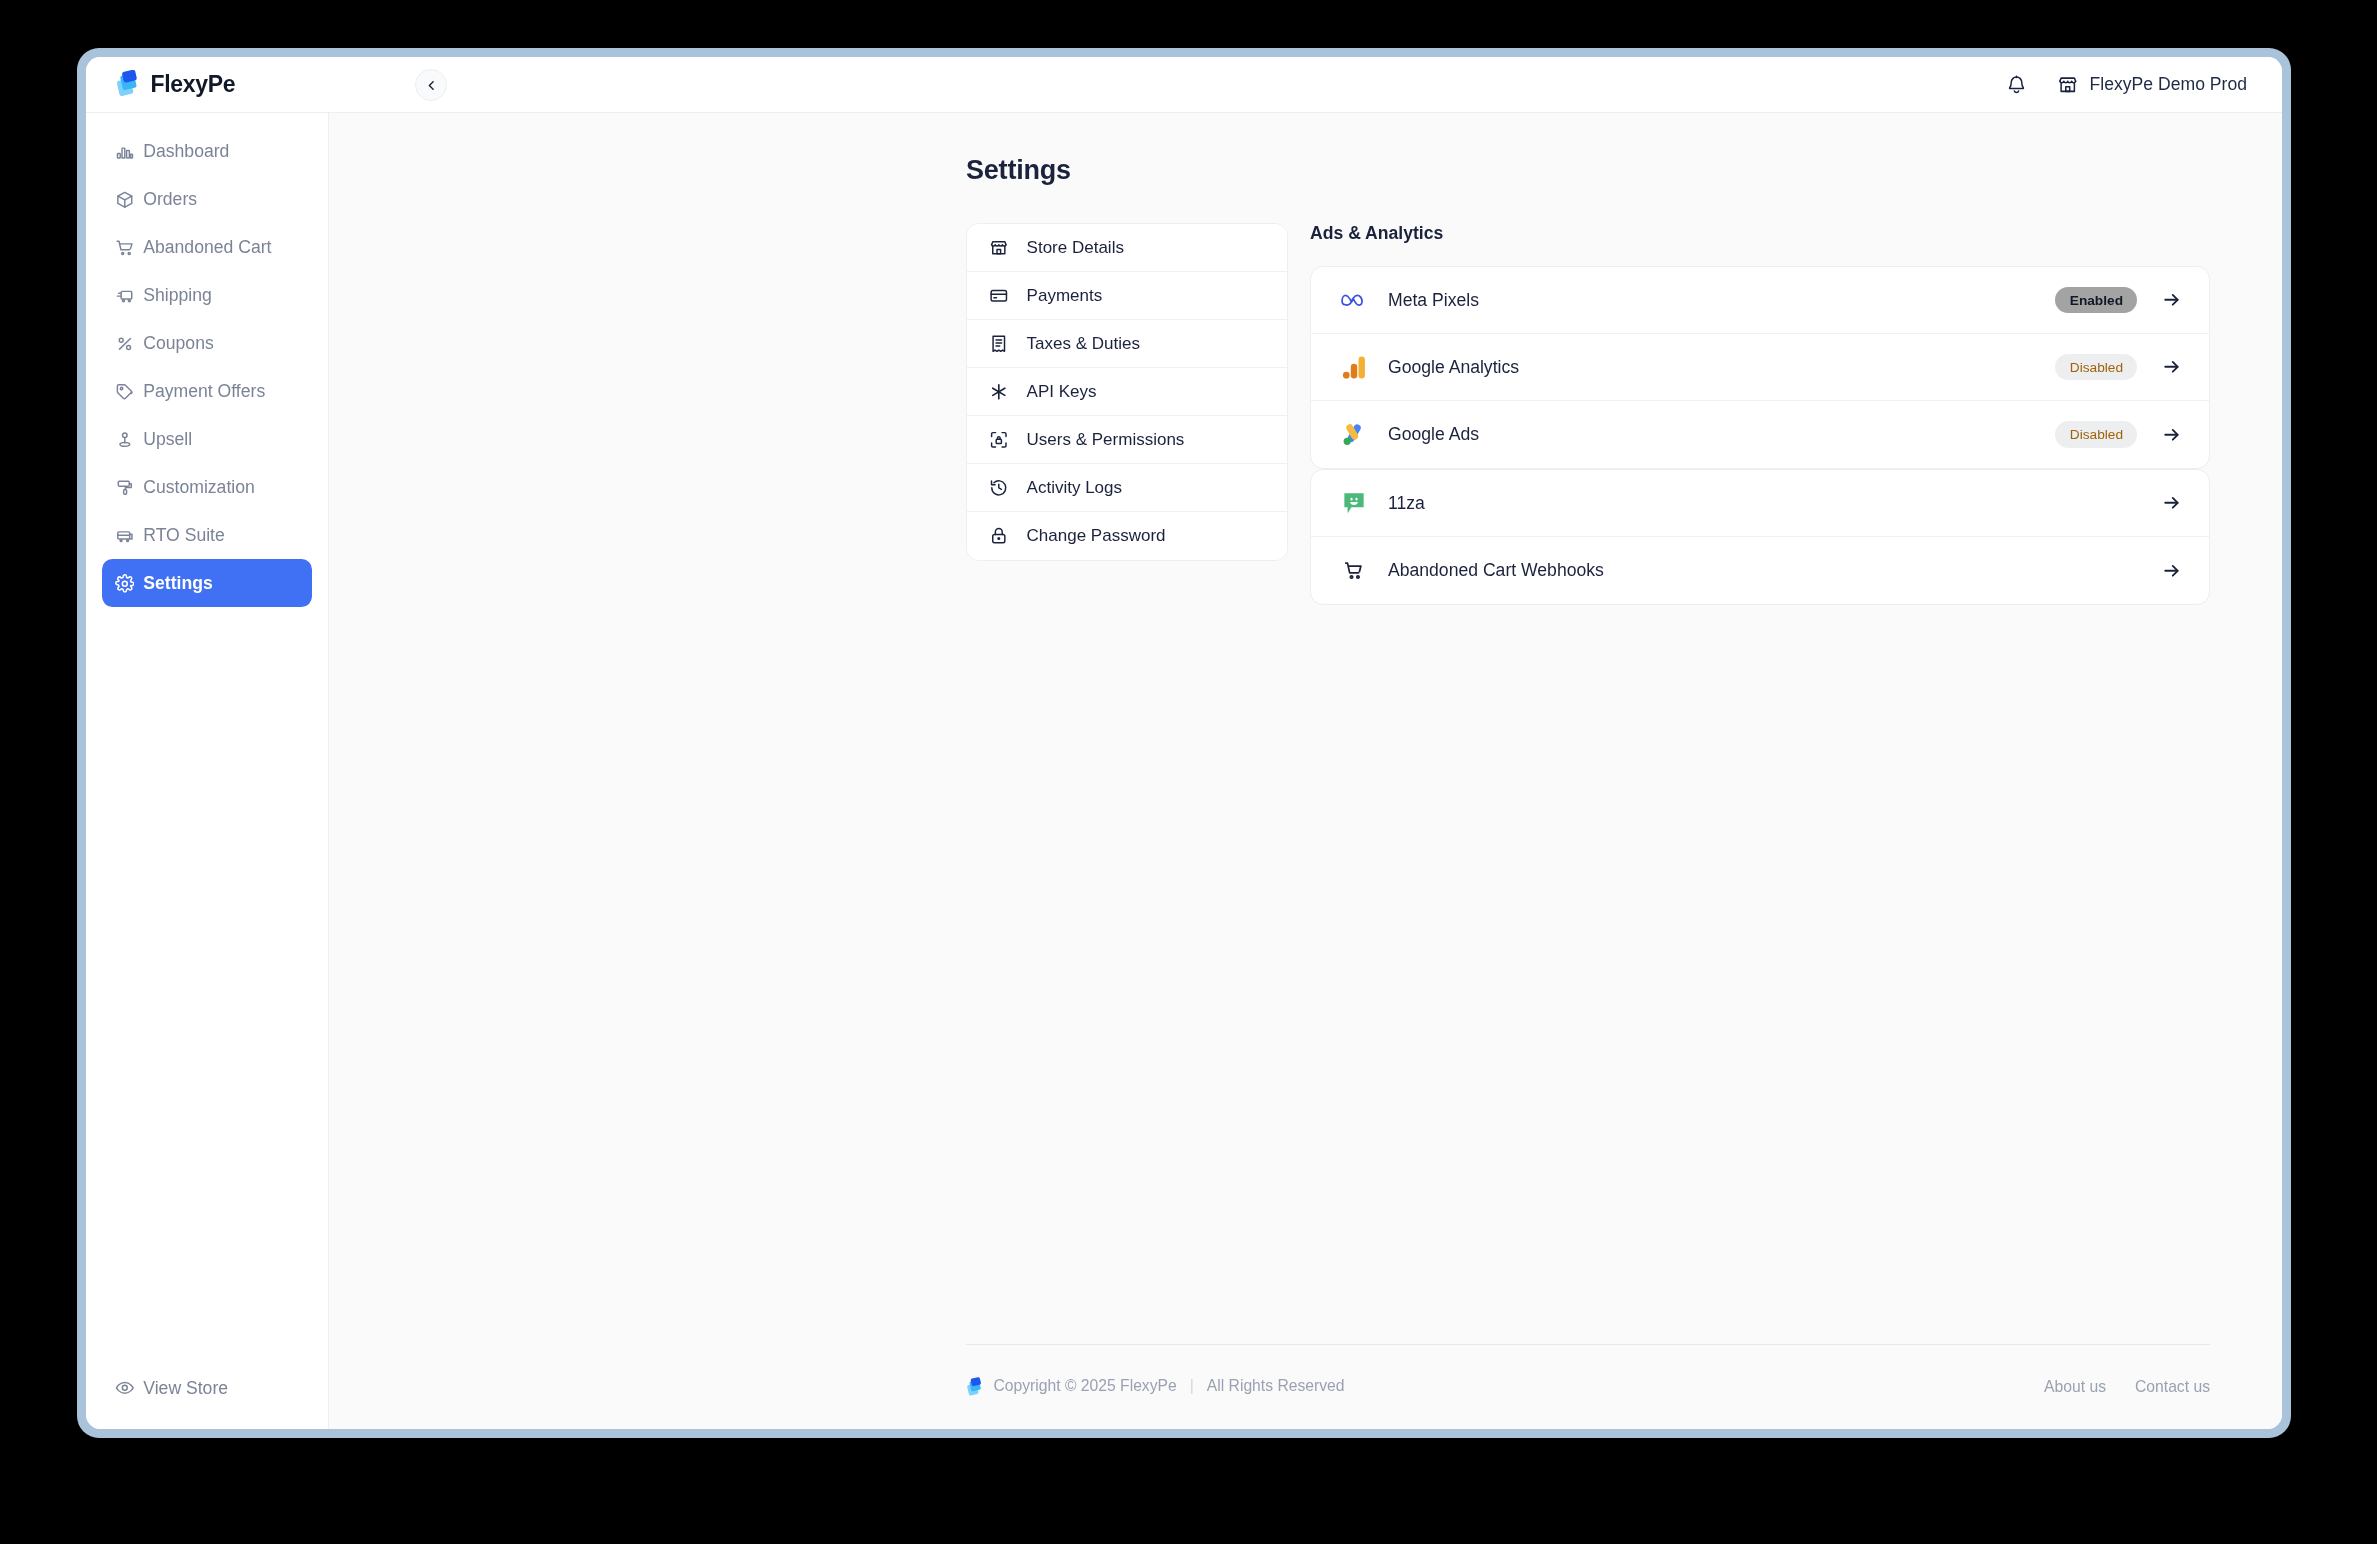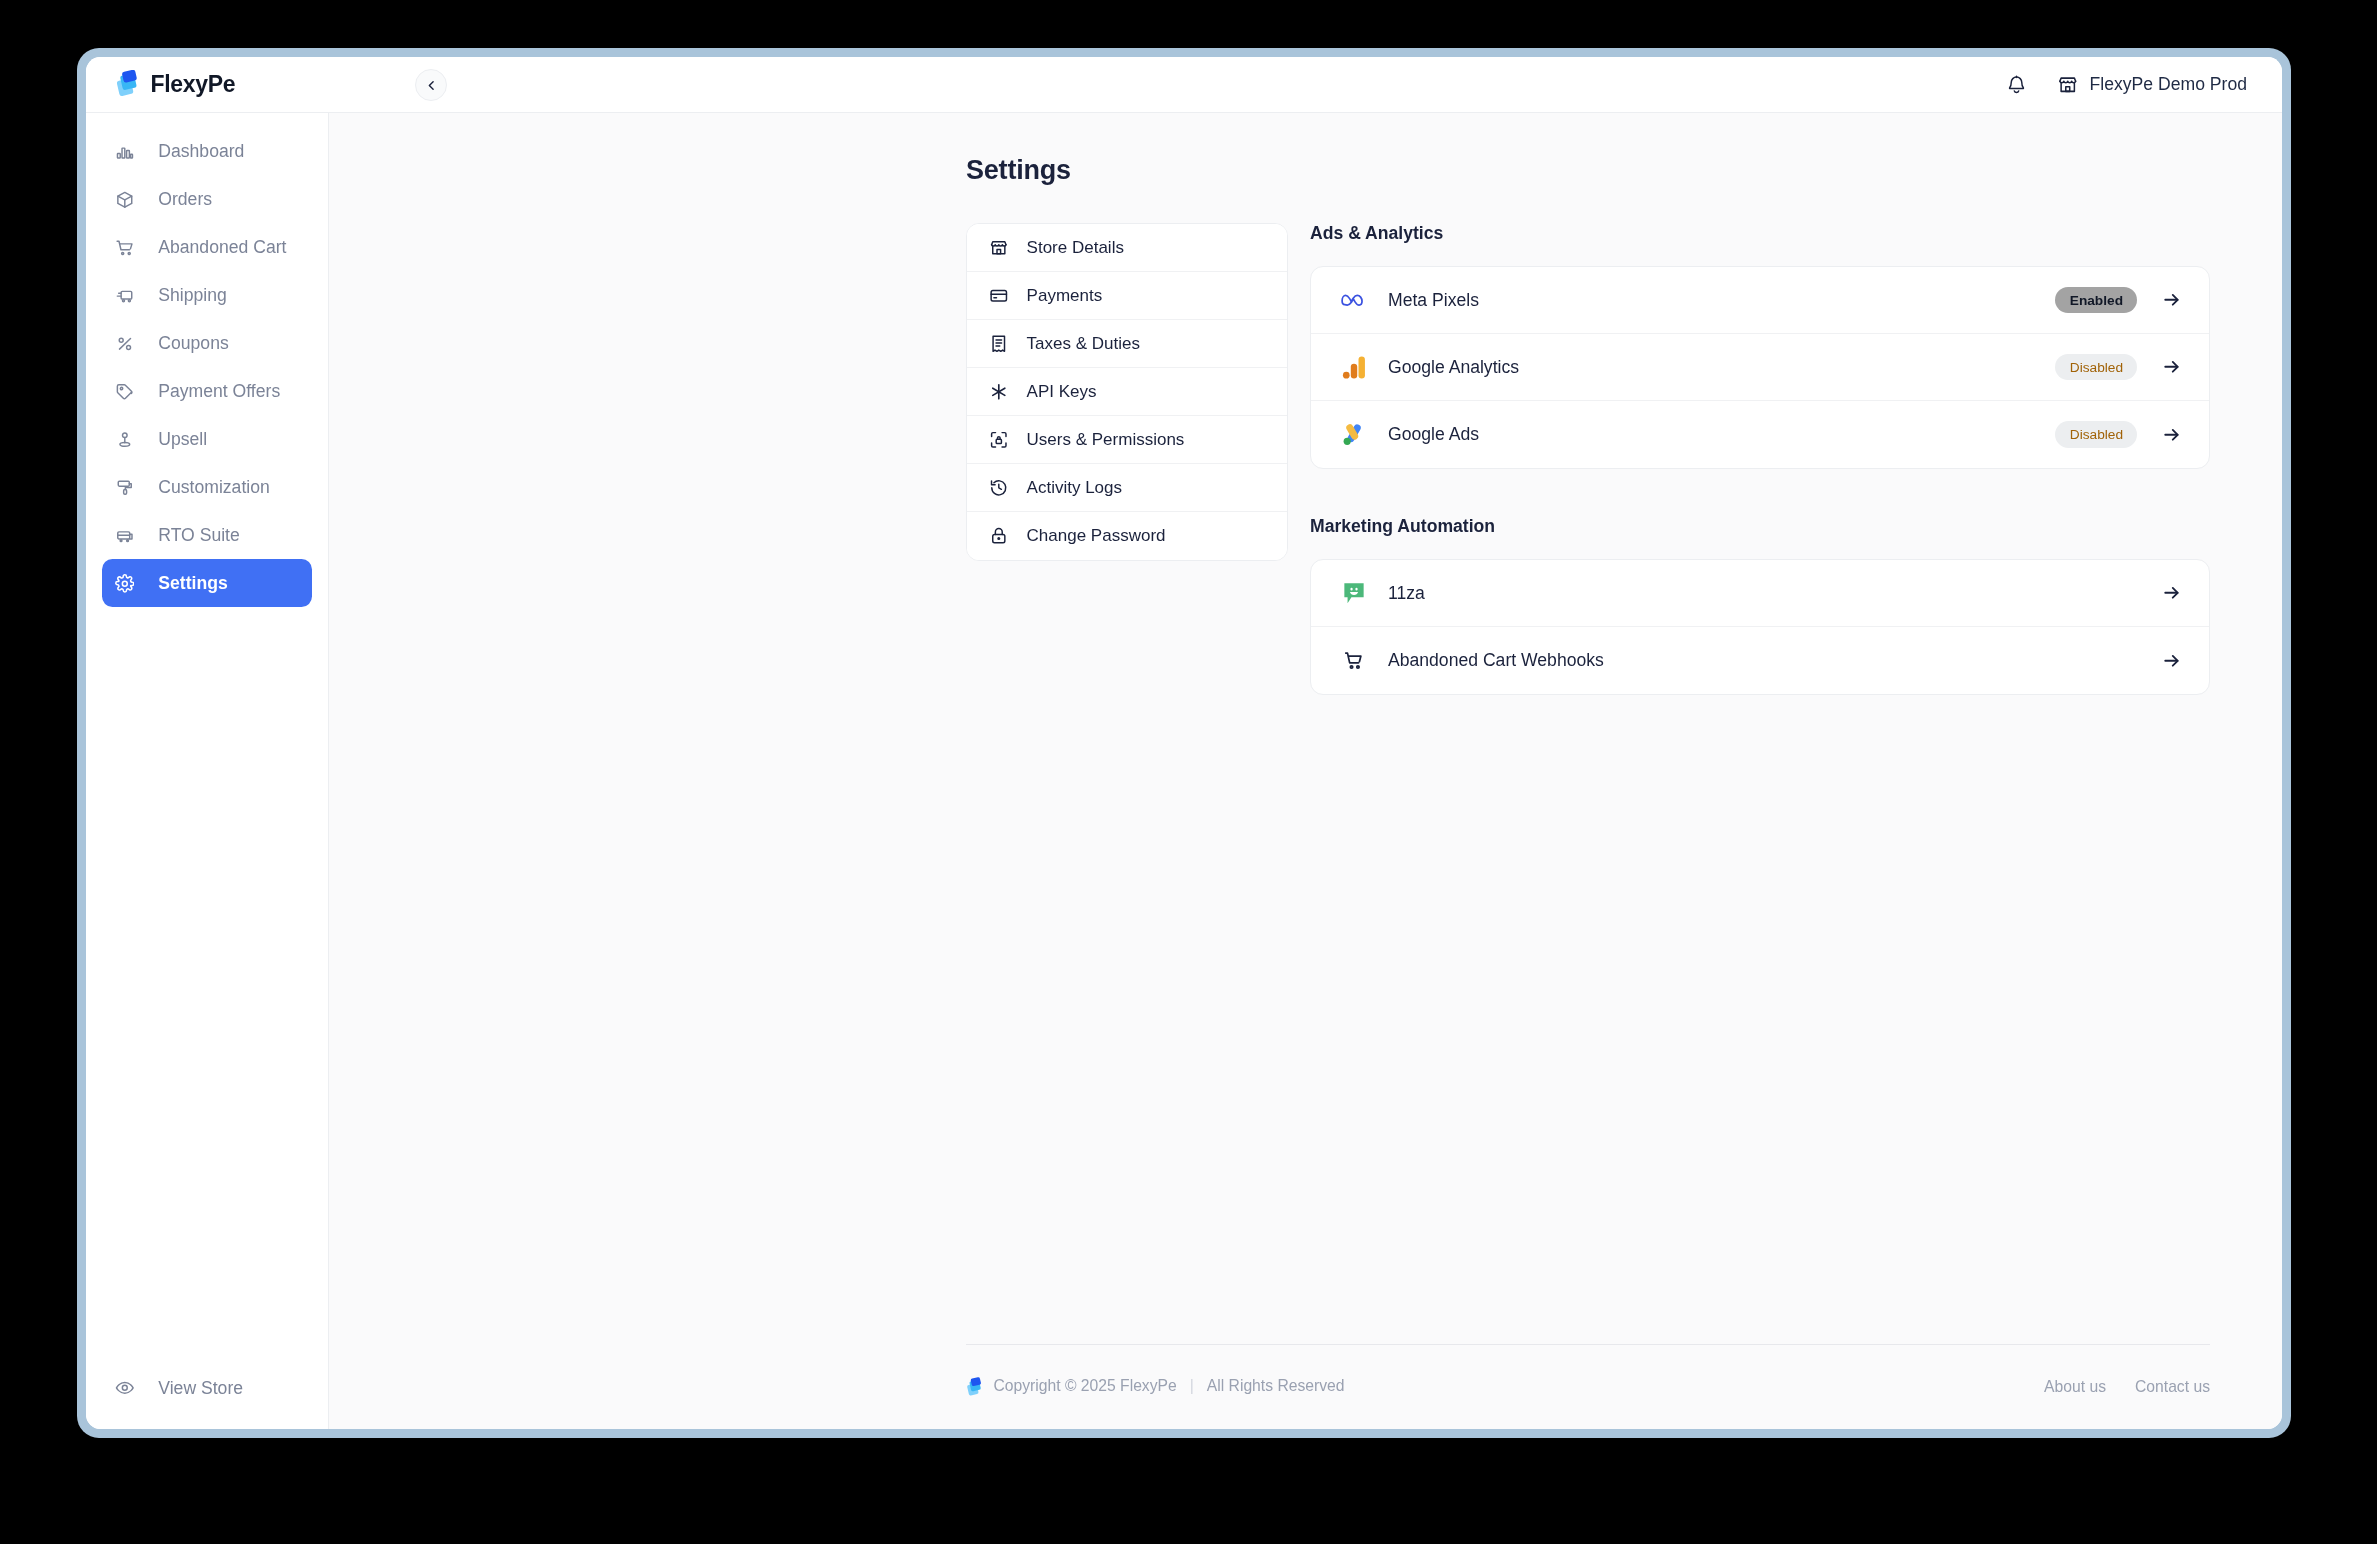--- a/index.html
+++ b/index.html
@@ -85,21 +85,21 @@
   
   #sidebar {
     width: 243px;
     flex: 0 0 243px;
     background: #ffffff;
     border-right: 1.3px solid #eceef1;
     display: flex; flex-direction: column;
     padding-top: 14.4px;
   }
   .nav-item {
-    display: flex; align-items: center; gap: 24px;
+    display: flex; align-items: center; gap: 9px;
     height: 48px;
     margin: 0 15.7px;
     padding-left: 13px;
     border-radius: 10.4px;
     cursor: pointer;
     color: #7b8397;
   }
   .nav-item .nav-label {
     font-size: 17.6px;
     font-weight: 400;
@@ -530,21 +530,20 @@
                 <span class="int-right">
                   <span class="badge disabled">Disabled</span>
                   <svg width="19.6" height="19.6" viewBox="0 0 24 24" fill="none" stroke="#1b223c" stroke-width="2.3" stroke-linecap="round" stroke-linejoin="round">
                     <line x1="4" y1="12" x2="19" y2="12"></line>
                         <polyline points="13.2 6 19.2 12 13.2 18"></polyline>
                   </svg>
                 </span>
               </div>
             </div>
 
-            <div class="section-title second">Marketing Automation</div>
 
             <div class="int-card">
 
               <div class="int-row">
                 <span class="int-logo">
                   <svg width="26" height="27" viewBox="0 0 40 42">
                     <path d="M5 5h30v22H16l-6 9v-9H5z" fill="#4cb87a"></path>
                     <rect x="14.5" y="12" width="3.4" height="4.4" rx="1.7" fill="#ffffff"></rect>
                     <rect x="22.2" y="12" width="3.4" height="4.4" rx="1.7" fill="#ffffff"></rect>
                     <path d="M13.6 18.6a6.7 6.7 0 0 0 12.8 0z" fill="#ffffff"></path>

